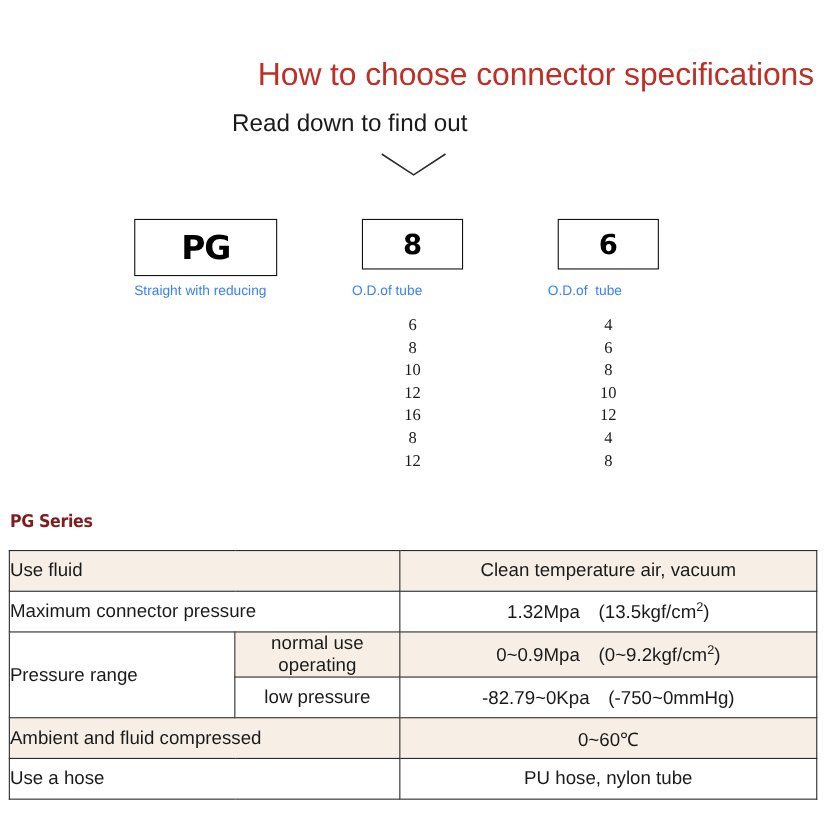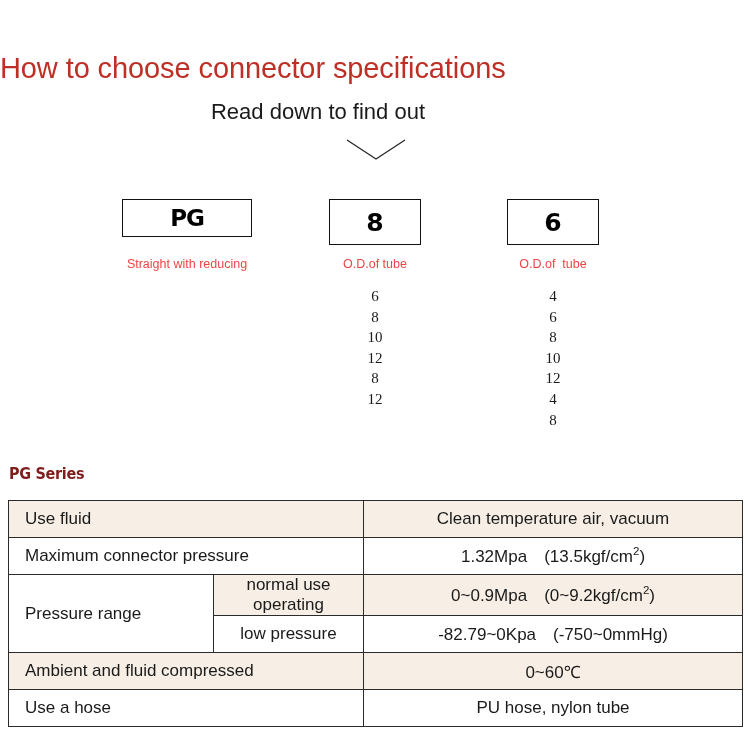--- a/index.html
+++ b/index.html
@@ -15,21 +15,21 @@
     color: #1a1a1a;
     overflow: hidden;
   }
 
   
   #main-title {
     position: absolute;
     top: 52px;
     left: 0;
     width: 740px;
-    text-align: left;
+    text-align: right;
     font-size: 29px;
     color: #BE2F26;
     letter-spacing: -0.1px;
     white-space: nowrap;
   }
   #subtitle {
     position: absolute;
     top: 99px;
     left: 0;
     width: 636px;
@@ -54,37 +54,36 @@
     background: #ffffff;
     box-sizing: border-box;
     display: flex;
     align-items: center;
     justify-content: center;
     font-weight: bold;
     color: #000000;
     font-family: "DejaVu Sans", sans-serif;
   }
   #box-pg {
-    left: 122px; top: 199px; width: 130px; height: 38px;
-    font-size: 23px; letter-spacing: -1px;
+    left: 122px; top: 199px; width: 130px; height: 52px;
+    font-size: 30px; letter-spacing: -1px;
   }
   #box-size1 {
     left: 329px; top: 199px; width: 92px; height: 46px;
     font-size: 25px;
   }
   #box-size2 {
     left: 507px; top: 199px; width: 92px; height: 46px;
     font-size: 25px;
   }
 
   .box-caption {
     position: absolute;
-    text-align: center;
     font-size: 12.5px;
-    color: #ef4444;
+    color: #3b82f6;
     white-space: pre;
   }
   #caption-pg   { left: 122px; top: 257px; width: 130px; }
   #caption-size1{ left: 320px; top: 257px; width: 110px; }
   #caption-size2{ left: 498px; top: 257px; width: 110px; }
 
   
   .num-col {
     position: absolute;
     top: 286px;
@@ -114,21 +113,21 @@
   #spec-table {
     position: absolute;
     left: 8px;
     top: 500px;
     width: 734px;
     border-collapse: collapse;
     table-layout: fixed;
   }
   #spec-table td {
     border: 1px solid #2b2b2b;
-    padding: 0 16px;
+    padding: 0 0;
     height: 36px;
     font-size: 17px;
     color: #1a1a1a;
     vertical-align: middle;
   }
   td.label-cell {
     text-align: left;
     padding-left: 12px;
     font-size: 18px;
   }
@@ -169,20 +168,21 @@
 <div class="box-caption" id="caption-size1">O.D.of tube</div>
 
 <div class="code-box" id="box-size2">6</div>
 <div class="box-caption" id="caption-size2">O.D.of  tube</div>
 
 <div class="num-col" id="num-col-1">
     <div>6</div>
     <div>8</div>
     <div>10</div>
     <div>12</div>
+    <div>16</div>
     <div>8</div>
     <div>12</div>
   </div>
 <div class="num-col" id="num-col-2">
     <div>4</div>
     <div>6</div>
     <div>8</div>
     <div>10</div>
     <div>12</div>
     <div>4</div>

